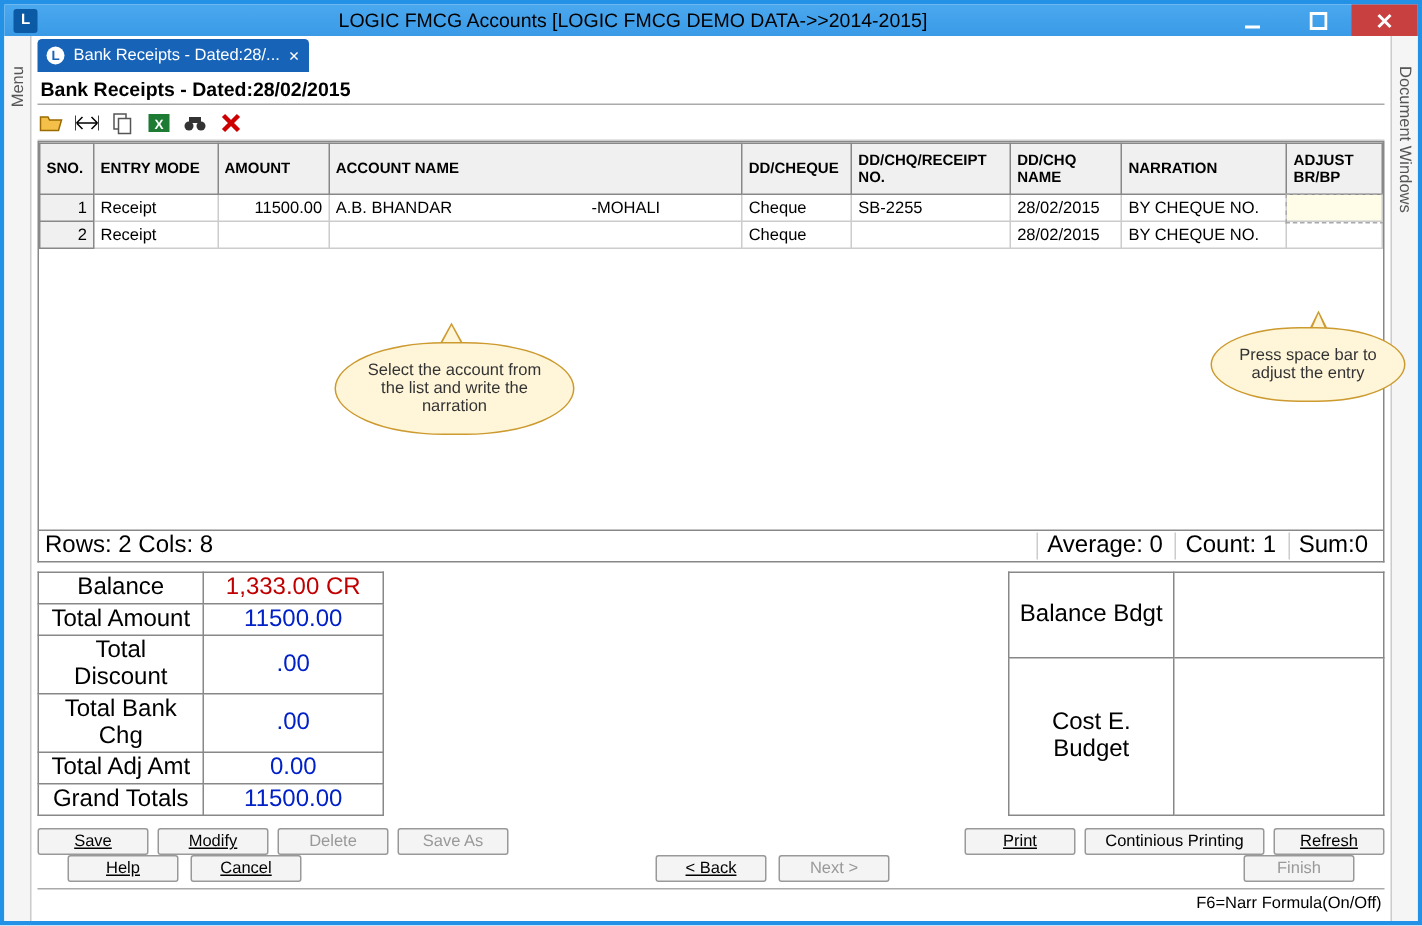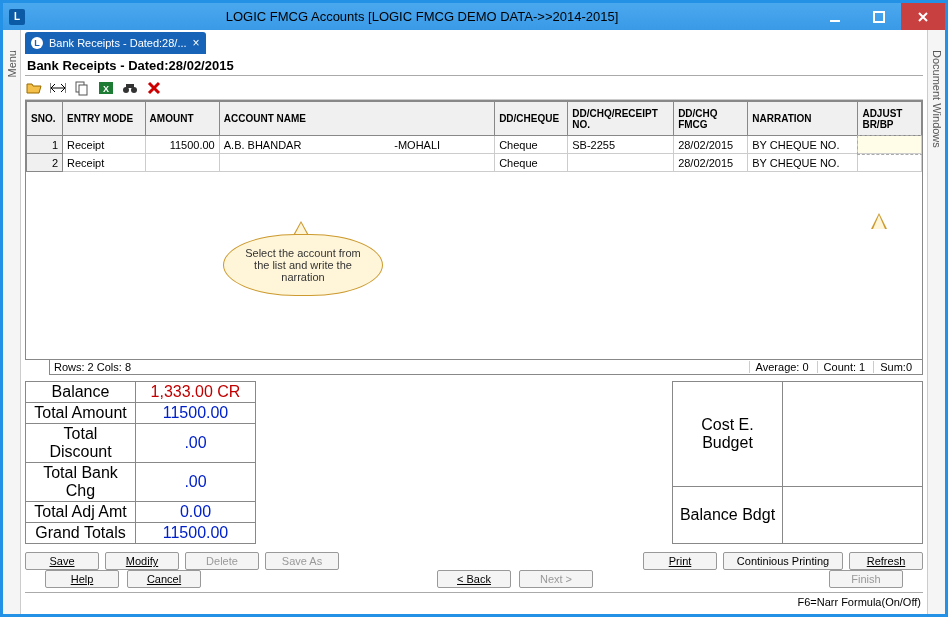--- a/index.html
+++ b/index.html
@@ -23,21 +23,21 @@
   .doc-tab .closex { color:#fff; font-size:12px; cursor:pointer; }
   .page-title { font-weight:bold; font-size:13px; padding: 4px 2px 2px 2px; border-bottom:1px solid #aaa; }
   .toolbar { height: 24px; display:flex; align-items:center; gap:6px; padding: 2px 0; border-bottom:1px solid #ccc; }
   .tbtn { width:18px; height:18px; display:flex; align-items:center; justify-content:center; cursor:pointer; font-size:13px; }
   .tbl-wrap { border:1px solid #888; flex:0 0 260px; overflow:auto; position:relative; }
   table.grid { border-collapse:collapse; width:100%; font-size:11px; }
   table.grid th { background:#f0f0f0; border:1px solid #888; padding:2px 4px; font-weight:bold; text-align:left; font-size:10px; height:34px; vertical-align:middle;}
   table.grid td { border:1px solid #ccc; padding:2px 4px; height:18px; background:#fff; }
   table.grid td.sno { text-align:right; background:#f0f0f0; border-color:#888;}
   .editcell { background:#fffde8 !important; outline:1px dashed #aaa; }
-  .rowinfo { border:1px solid #888; border-top:none; padding:1px 4px; font-size:11px; display:flex;margin-left:24px; }
+  .rowinfo { border:1px solid #888; border-top:none; padding:1px 4px; font-size:16px; display:flex; }
   .rowinfo .left { flex:1; }
   .rowinfo .right { display:flex; gap:2px; }
   .rowinfo .rcell { border-left:1px solid #ccc; padding:0 6px;}
   .summary-area { display:flex; margin-top:6px; gap:20px; }
   .sumtbl { border-collapse:collapse; font-size:16px;border-radius:28px; }
   .sumtbl td { border:1px solid #888; padding:1px 6px; height:16px; }
   .sumtbl td.lbl { width:110px; text-align:center; background:#fff;}
   .sumtbl td.val { width:120px; text-align:center; color:#0020c8; background:#fff;}
   .sumtbl td.val.red { color:#c00000; }
   .rightsum { margin-left:auto; }
@@ -142,21 +142,21 @@
       <div class="tbl-wrap">
         <table class="grid">
           <thead>
             <tr>
               <th style="width:34px">SNO.</th>
               <th style="width:78px">ENTRY MODE</th>
               <th style="width:70px">AMOUNT</th>
               <th style="width:260px">ACCOUNT NAME</th>
               <th style="width:66px">DD/CHEQUE</th>
               <th style="width:100px">DD/CHQ/RECEIPT NO.</th>
-              <th style="width:70px">DD/CHQ FMCG</th>
+              <th style="width:70px">DD/CHQ NAME</th>
               <th style="width:104px">NARRATION</th>
               <th style="width:60px">ADJUST BR/BP</th>
             </tr>
           </thead>
           <tbody>
             <tr>
               <td class="sno">1</td>
               <td>Receipt</td>
               <td style="text-align:right">11500.00</td>
               <td><span>A.B. BHANDAR</span><span style="float:right;padding-right:50px">-MOHALI</span></td>
@@ -214,26 +214,26 @@
               </tr>
           <tr>
                 <td class="lbl">Grand Totals</td>
                 <td class="val">11500.00</td>
               </tr>
         </tbody>
           </table>
         <table class="sumtbl rightsum">
           <tbody>
               <tr>
+                <td class="lbl">Balance Bdgt</td>
+                <td class="val"></td>
+              </tr>
+          <tr>
                 <td class="lbl">Cost E. Budget</td>
                 <td class="val" style="width:140px"></td>
-              </tr>
-          <tr>
-                <td class="lbl">Balance Bdgt</td>
-                <td class="val"></td>
               </tr>
         </tbody>
           </table>
       </div>
 
       <div class="btnrow">
         <button class="std"><u>Save</u></button>
         <button class="std"><u>Modify</u></button>
         <button class="std" disabled="">Delete</button>
         <button class="std" disabled="">Save As</button>
@@ -258,14 +258,15 @@
       </div>
     </div>
 
     <div class="side-tab right">
         <span>Document Windows</span>
       </div>
 
     <div class="tail t1"></div>
     <div class="callout c1">Select the account from the list and write the narration</div>
     <div class="tail t2"></div>
+    <div class="callout c2">Press space bar to adjust the entry</div>
   </div>
 </div>
 
 </body></html>

